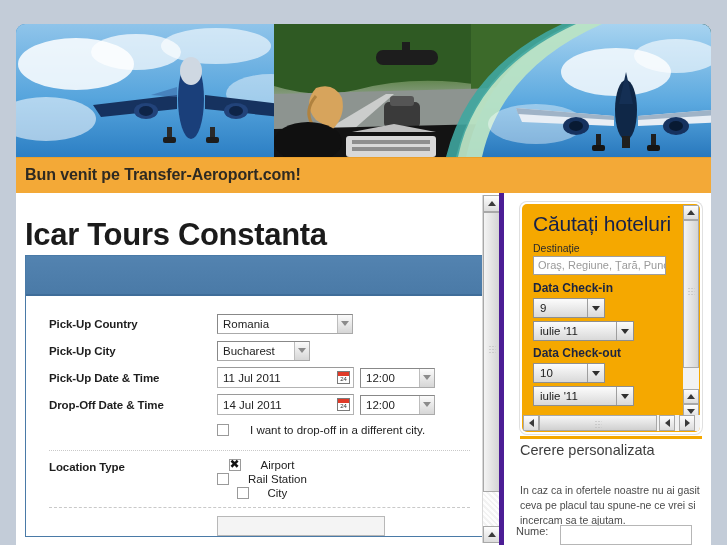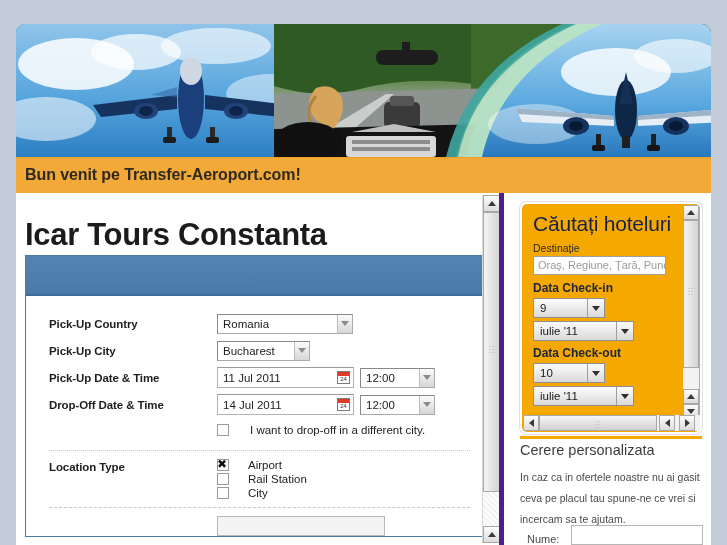--- a/index.html
+++ b/index.html
@@ -216,21 +216,21 @@
     border-top: 1px dotted #c9c9c9;
     height: 0;
   }
   .divider.dashed { border-top: 1px dashed #c9c9c9; }
 
   .loc-block {
     display: flex;
     padding-left: 23px;
   }
   .loc-block .flabel { padding-top: 2px; }
-  .loc-list { display: flex; flex-direction: column; gap: 2px; }
+  .loc-list { display: flex; flex-direction: column; gap: 2px; align-items: center; }
   .loc-item { display: flex; align-items: center; gap: 3px; }
 
   .bottom-field {
     margin: 6px 0 0 191px;
     width: 168px; height: 20px;
     border: 1px solid #b8b8b8;
     background: #f4f4f4;
   }
 
   
@@ -407,32 +407,32 @@
     background: #f5a800;
   }
   .cerere-title {
     position: absolute;
     left: 16px; top: 249px;
     font-size: 14.5px;
     color: #3d3d3d;
   }
   .cerere-text {
     position: absolute;
-    left: 16px; top: 274px;
+    left: 16px; top: 290px;
     width: 180px;
     font-size: 10.5px;
-    line-height: 21px;
+    line-height: 15px;
     color: #4a4a4a;
   }
   .cerere-form {
     position: absolute;
-    left: 23px; top: 332px;
+    left: 12px; top: 332px;
     width: 186px;
     display: flex;
-    align-items: flex-end;
+    align-items: flex-start;
   }
   .cerere-label {
     font-size: 11px;
     color: #4a4a4a;
     width: 44px;
   }
   .cerere-input {
     width: 132px; height: 20px;
     background: #fff;
     border: 1px solid #b6b6b6;

